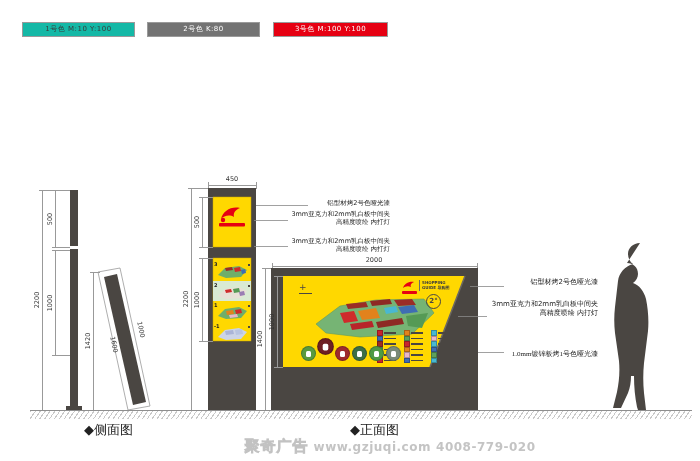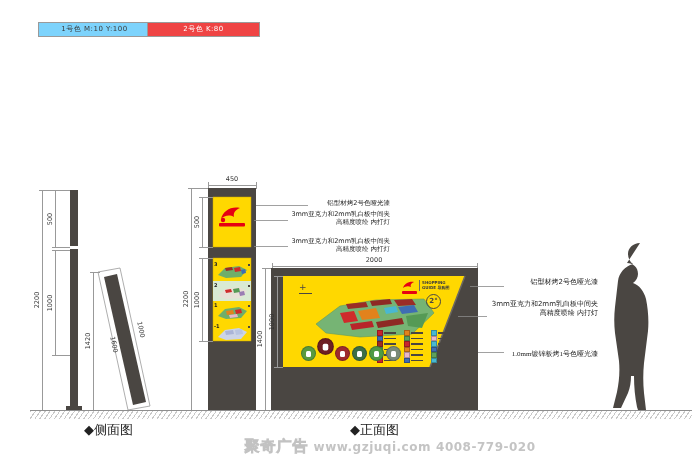--- a/index.html
+++ b/index.html
@@ -51,22 +51,23 @@
   .footer{position:absolute;left:180px;top:436px;width:420px;text-align:center;white-space:nowrap;}
   .footer-brand{font-size:15px;font-weight:bold;letter-spacing:1px;color:#e9e9e9;
                 -webkit-text-stroke:0.7px #c2c2c2;}
   .footer-url,.footer-phone{font-size:12px;font-weight:bold;color:#c4c4c4;letter-spacing:0.5px;}
 </style>
 </head>
 <body>
 
 <div class="canvas">
 
-  <div class="swatch" style="left: 38px; width: 111px; color: rgb(58, 58, 58); background-color: #7dd3fc;">1号色 M:10 Y:100</div>
-  <div class="swatch" style="left: 147px; width: 111px; color: rgb(255, 255, 255); background-color: #ef4444;">2号色 K:80</div>
+  <div class="swatch" style="left: 22px; width: 111px; color: rgb(58, 58, 58); background-color: #14b8a6;">1号色 M:10 Y:100</div>
+  <div class="swatch" style="left: 147px; width: 111px; color: rgb(255, 255, 255); background-color: #737373;">2号色 K:80</div>
+  <div class="swatch" style="left: 273px; width: 113px; color: rgb(255, 255, 255); background-color: rgb(230, 0, 18);">3号色 M:100 Y:100</div>
 
   <svg class="layer" width="700" height="461">
 
     <g>
       <rect x="70" y="190" width="8" height="220" fill="#4A4642"></rect>
       <rect x="70" y="246" width="8" height="3" fill="#fff"></rect>
       <rect x="66" y="406" width="16" height="4" fill="#4A4642"></rect>
       <line class="dimline" x1="42" y1="190" x2="42" y2="410"></line>
       <line class="dimline" x1="39" y1="190" x2="70" y2="190"></line>
       <line class="dimline" x1="39" y1="410" x2="46" y2="410"></line>

